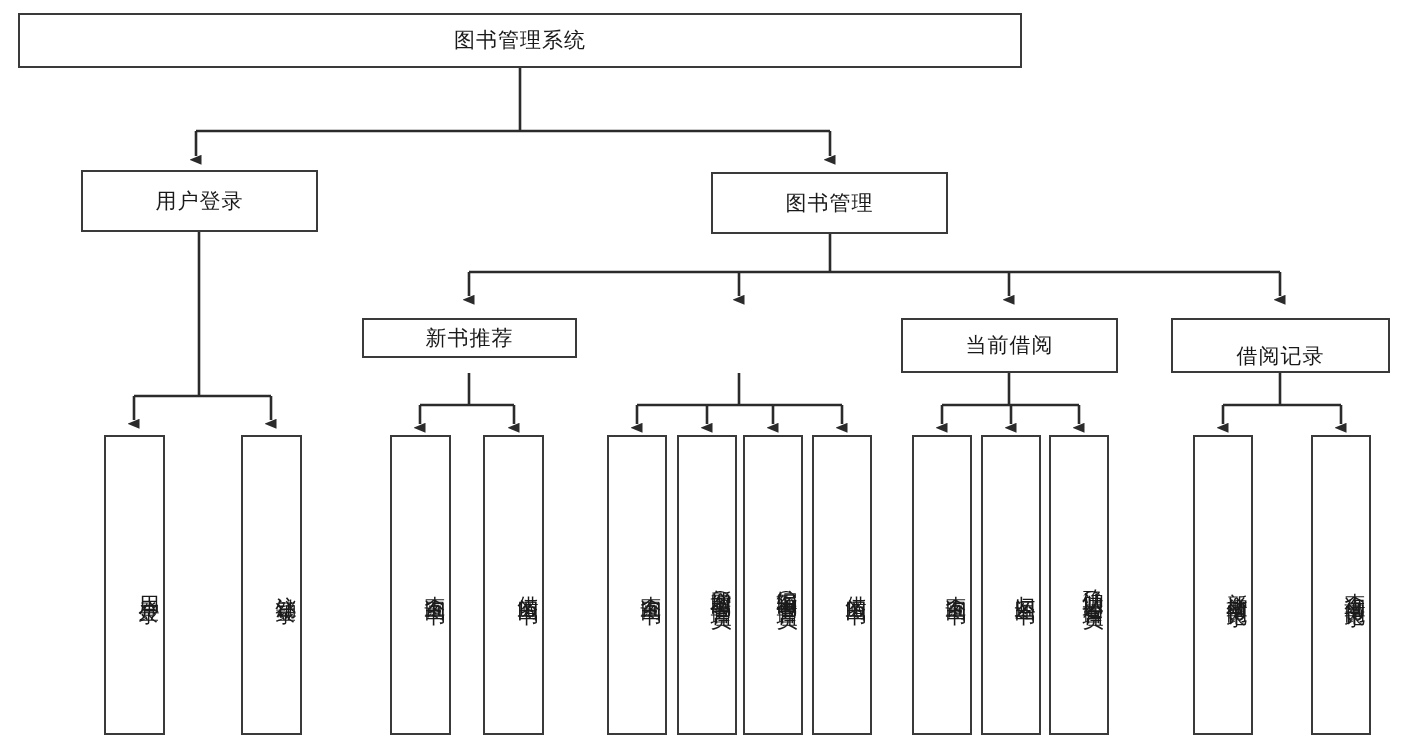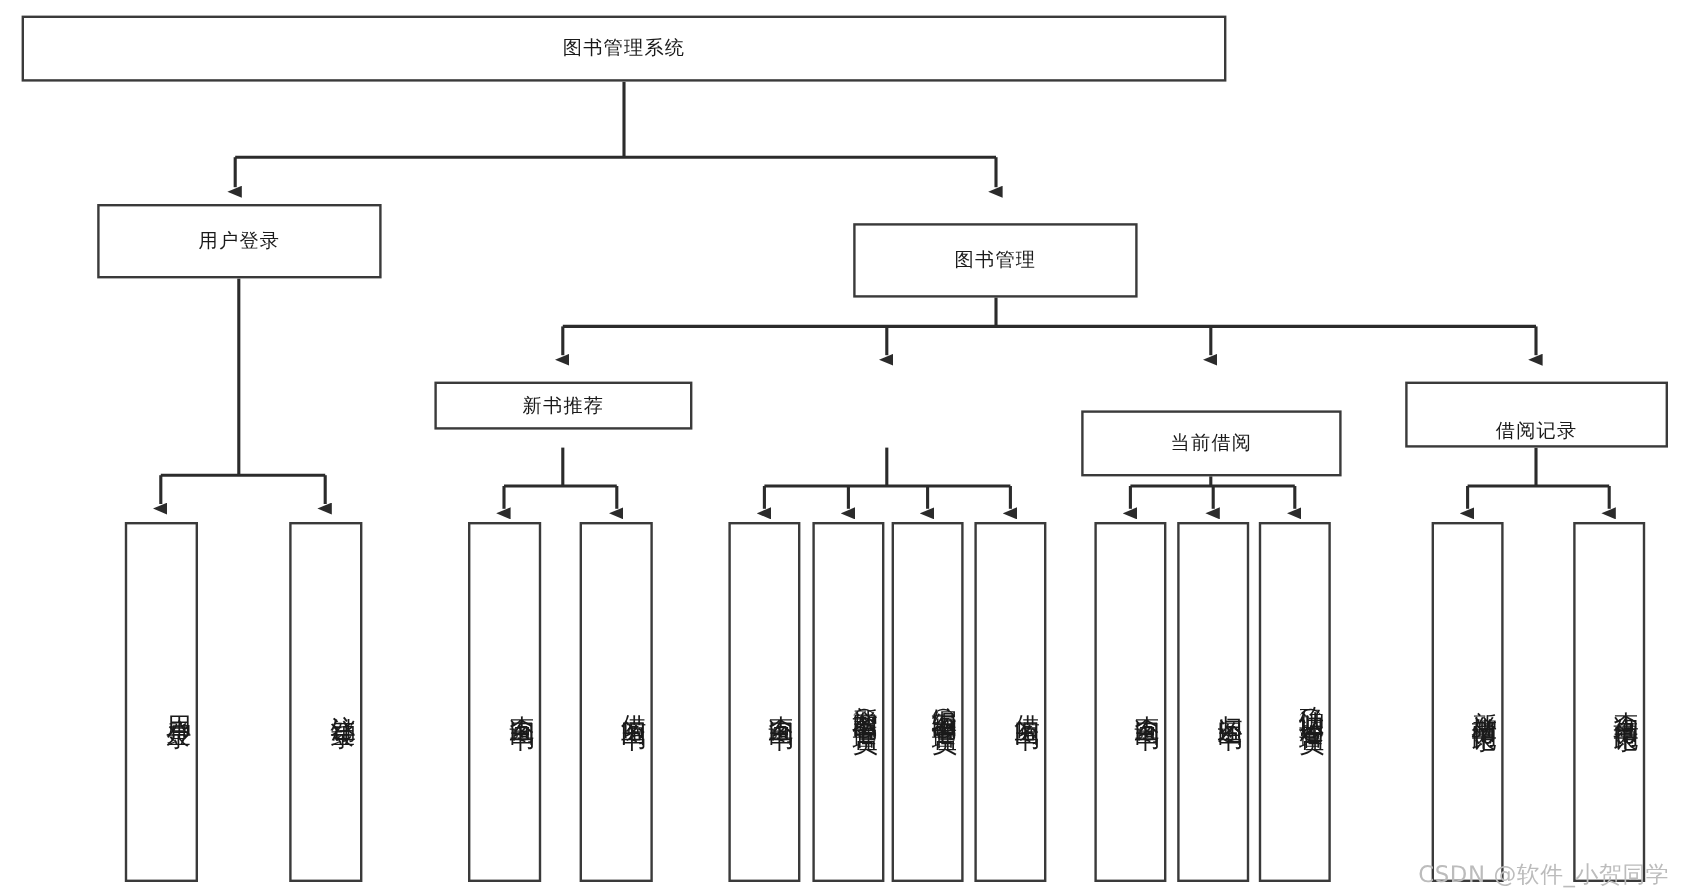--- a/index.html
+++ b/index.html
@@ -32,21 +32,21 @@
     background: #ffffff;
     border: 2px solid #3a3a3a;
     display: flex;
     align-items: center;
     justify-content: center;
     color: #1a1a1a;
     line-height: 1.18;
     text-align: center;
   }
   .node.horiz {
-    font-size: 16px;
+    font-size: 21px;
     letter-spacing: 1px;
     padding: 2px 6px;
   }
   .node.vert {
     writing-mode: vertical-rl;
     text-orientation: upright;
     font-size: 21px;
     letter-spacing: 3px;
     padding: 8px 2px;
     align-items: flex-start;
@@ -121,28 +121,28 @@
     </g>
   </svg>
 
   <div class="node horiz" style="left:18px; top:13px; width:1004px; height:55px;">
     <span>图书管理系统</span>
   </div>
 
   <div class="node horiz" style="left:81px; top:170px; width:237px; height:62px;">
     <span>用户登录</span>
   </div>
-  <div class="node horiz" style="left:711px; top:186px; width:237px; height:62px;">
+  <div class="node horiz" style="left:711px; top:172px; width:237px; height:62px;">
     <span>图书管理</span>
   </div>
 
   <div class="node horiz" style="left:362px; top:318px; width:215px; height:40px;">
     <span>新书推荐</span>
   </div>
-  <div class="node horiz" style="left:901px; top:318px; width:217px; height:55px;margin-top:24px;">
+  <div class="node horiz" style="left:901px; top:318px; width:217px; height:55px;">
     <span>当前借阅</span>
   </div>
   <div class="node horiz" style="left:1171px; top:318px; width:219px; height:55px;align-items:flex-end;">
     <span>借阅记录</span>
   </div>
 
   <div class="node vert" style="left:104px; top:435px; width:61px; height:300px;">
     <span>用户登录</span>
   </div>
   <div class="node vert" style="left:241px; top:435px; width:61px; height:300px;">
@@ -179,15 +179,14 @@
     <span>确认归还（管理员）</span>
   </div>
 
   <div class="node vert" style="left:1193px; top:435px; width:60px; height:300px;">
     <span>新增借阅记录</span>
   </div>
   <div class="node vert" style="left:1311px; top:435px; width:60px; height:300px;">
     <span>查询借阅记录</span>
   </div>
 
-  <div id="watermark">CSDN @软件_小贺同学</div>
 
 </div>
 
 </body></html>

